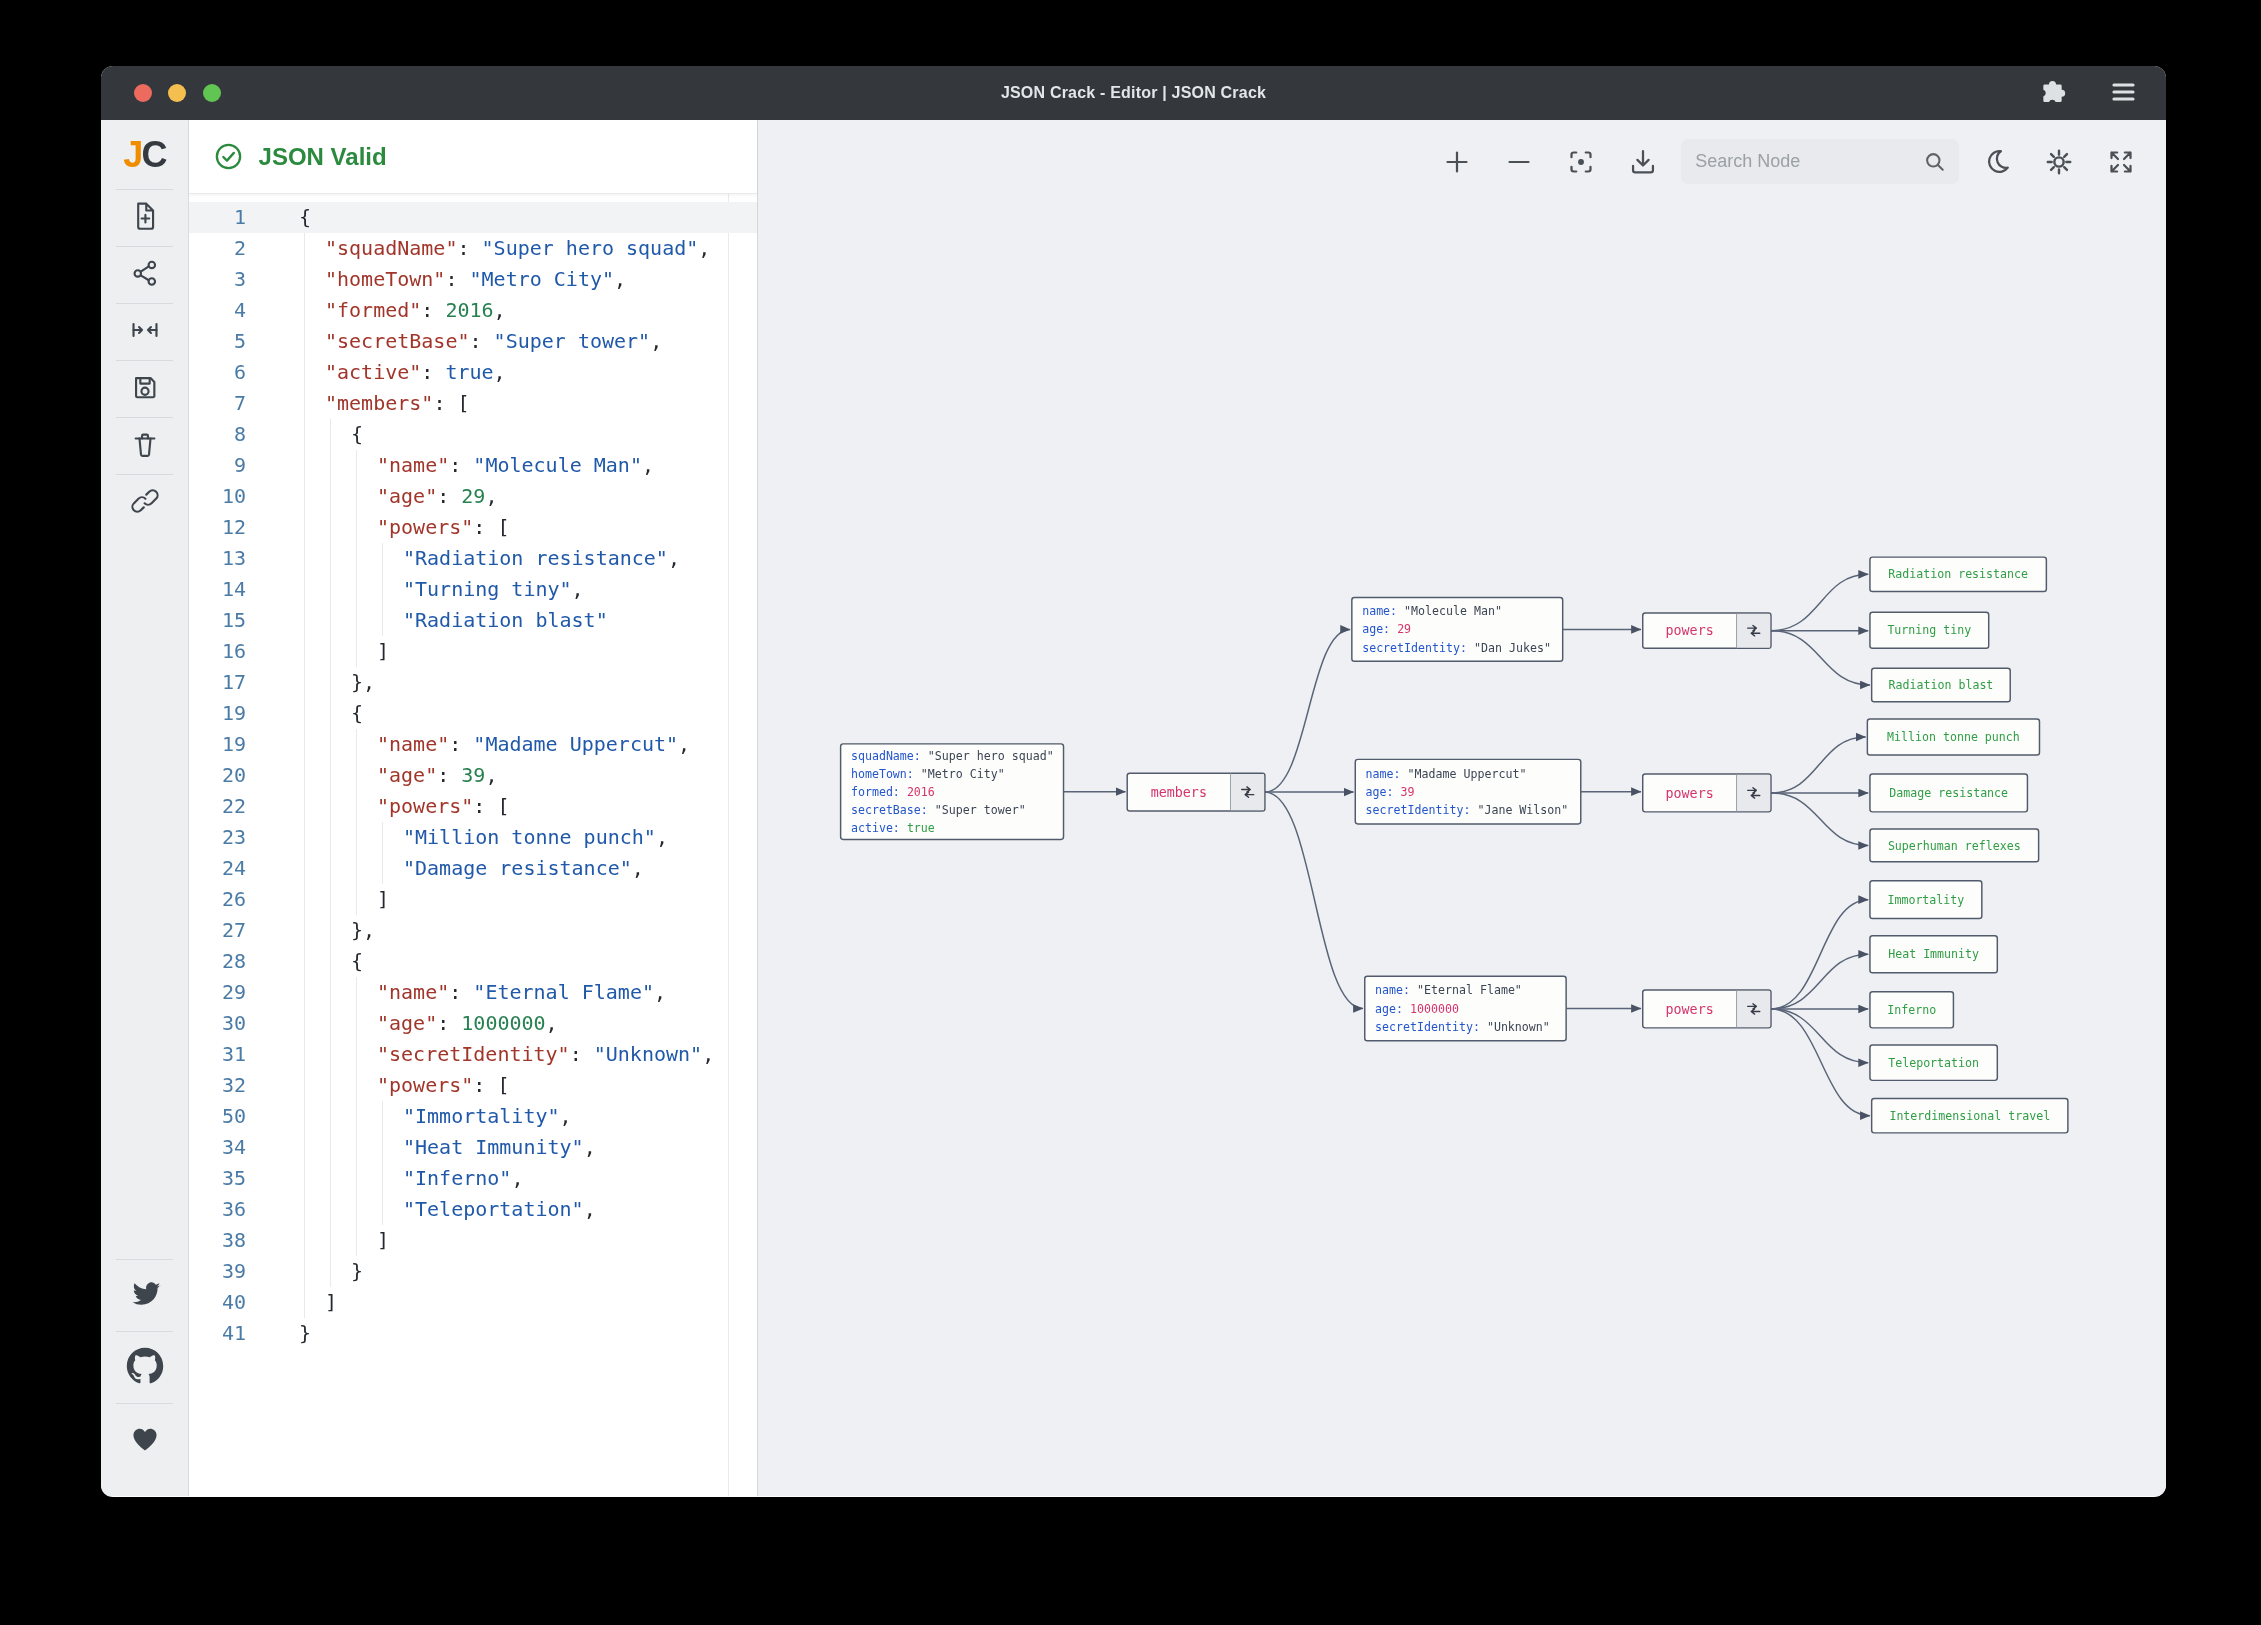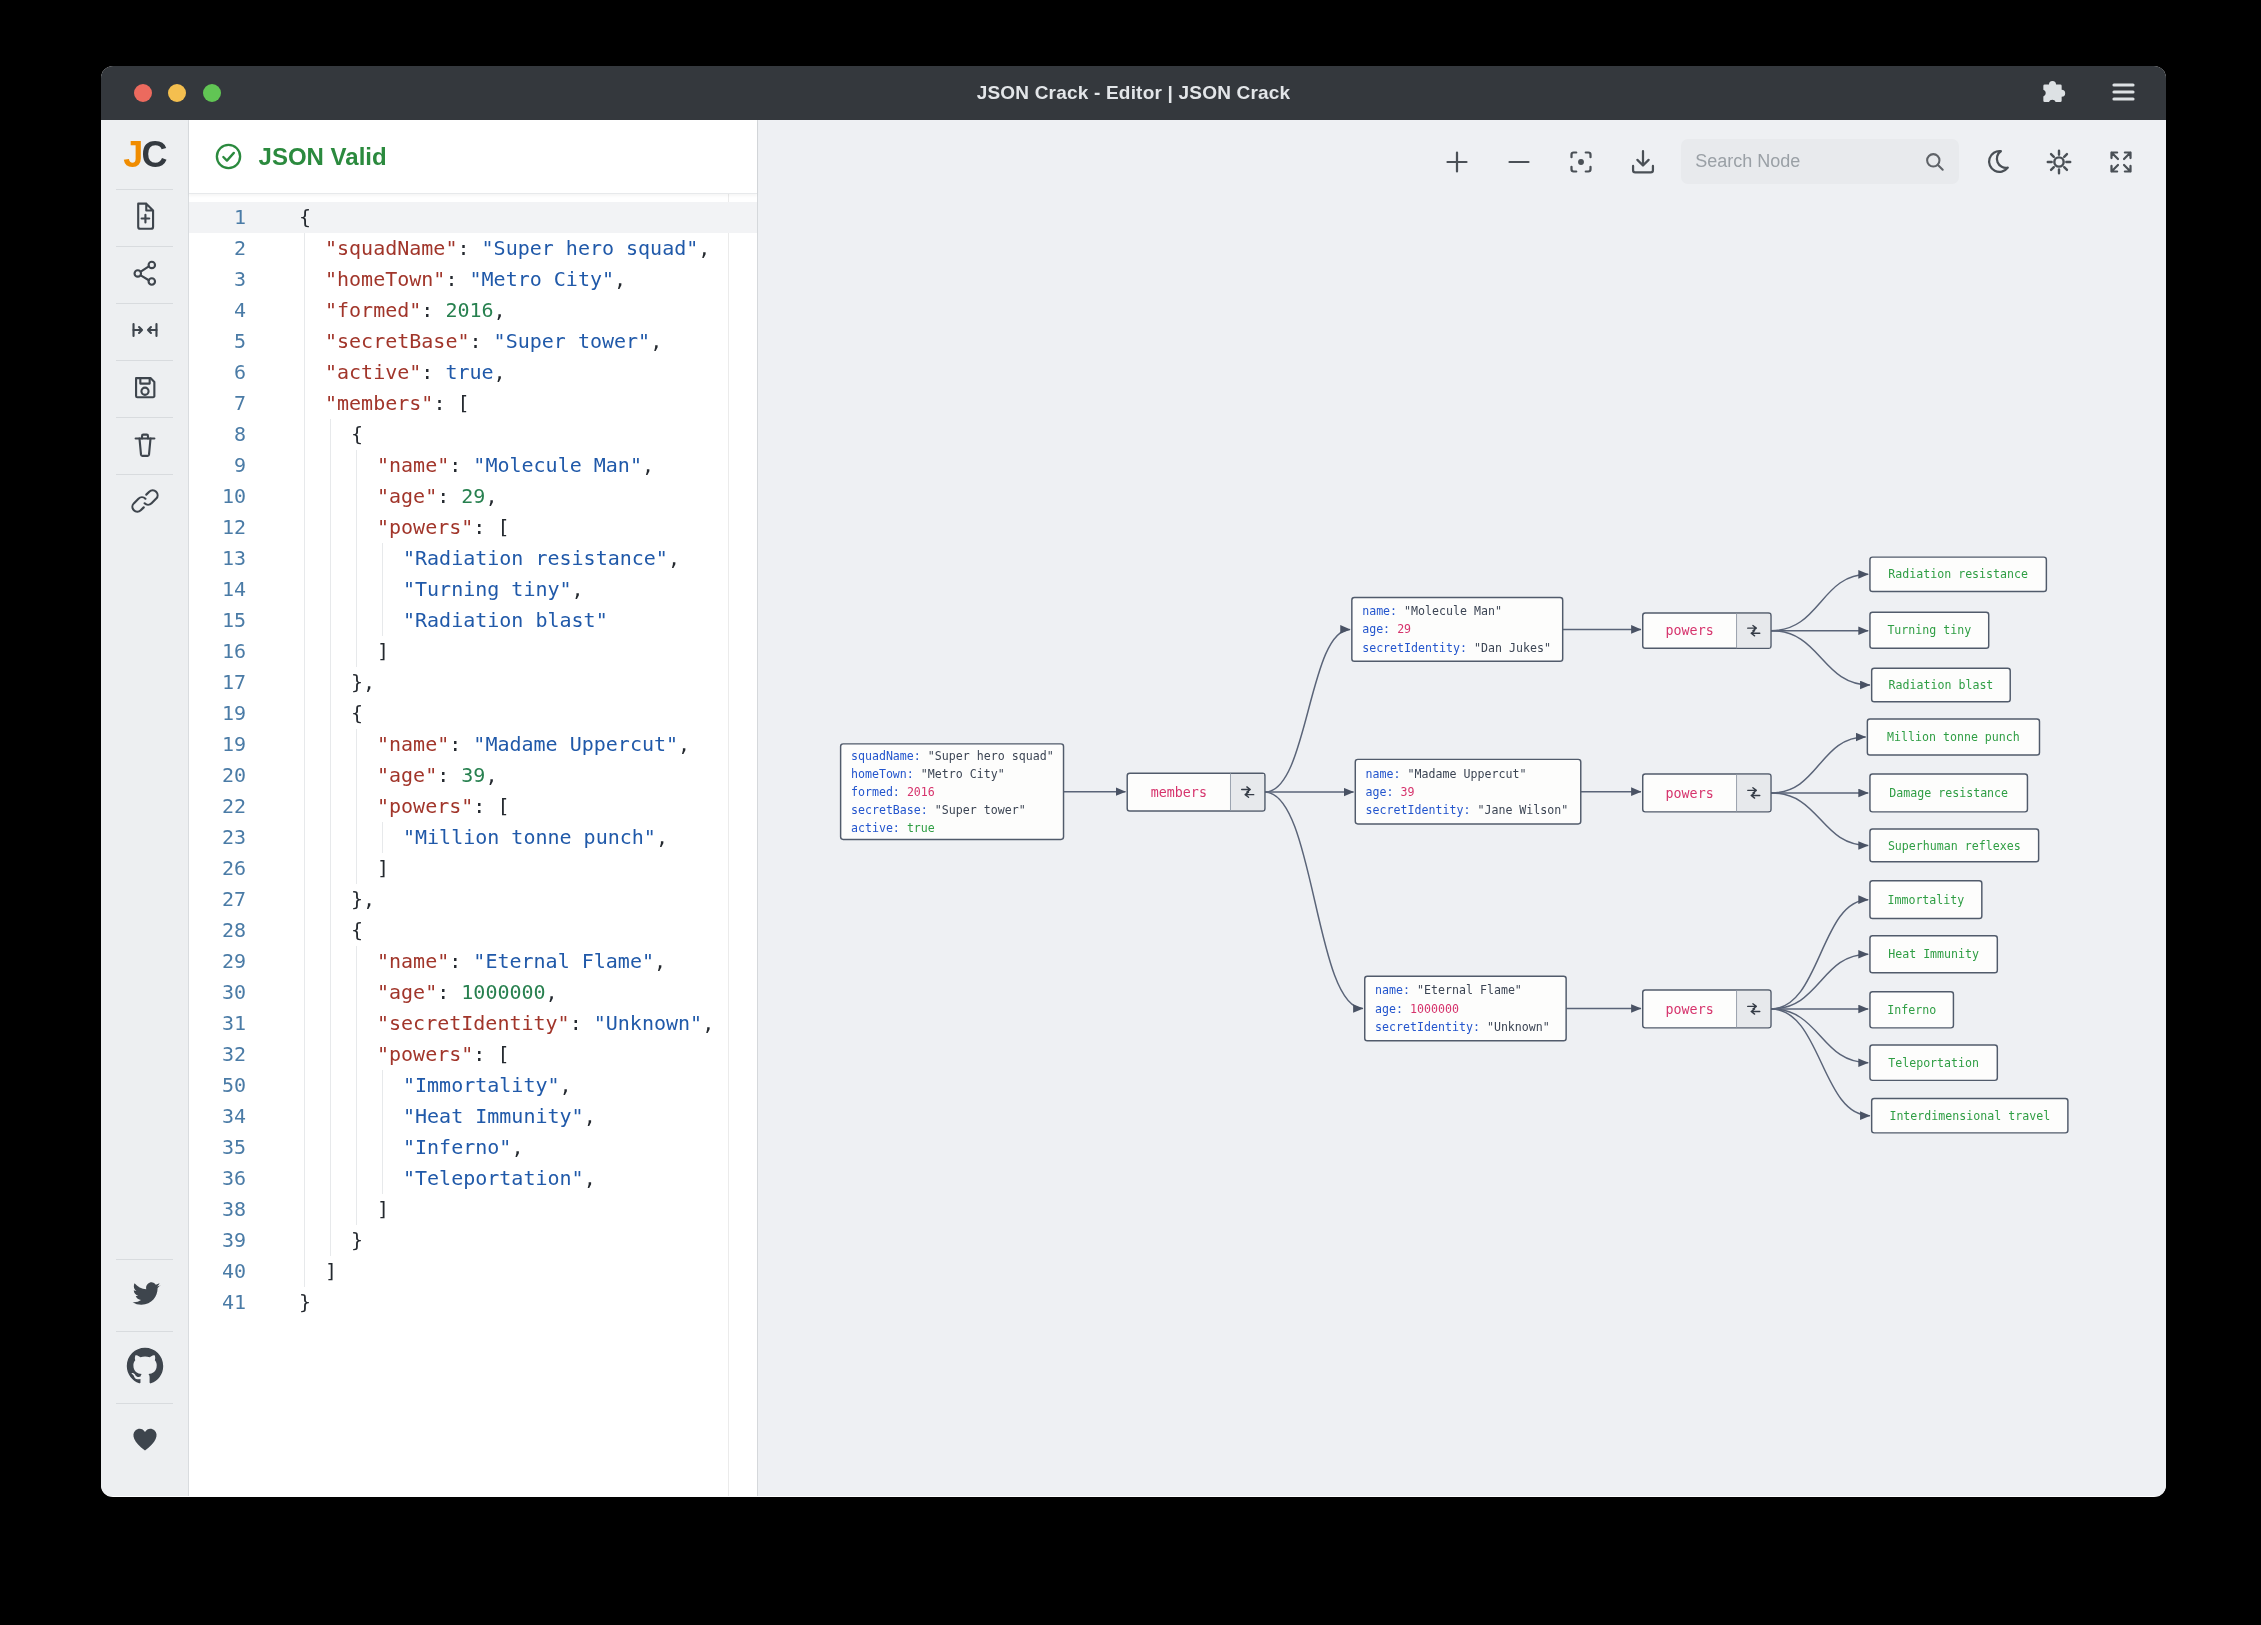--- a/index.html
+++ b/index.html
@@ -5,21 +5,21 @@
   html,body{margin:0;padding:0;background:#000;width:2261px;height:1625px;overflow:hidden;
     font-family:"Liberation Sans",sans-serif;}
   .stage{position:relative;width:2261px;height:1625px;background:#000;}
   .window{position:absolute;left:101px;top:66px;width:2065px;height:1431px;border-radius:12px;
     overflow:hidden;background:#fff;box-shadow:0 20.7px 69px rgba(0,0,0,.65);}
   
   .titlebar{position:relative;height:54px;background:#34383d;display:flex;align-items:center;}
   .traffic{display:flex;gap:16.4px;margin-left:33px;}
   .tl{width:18px;height:18px;border-radius:50%;}
   .tl.red{background:#ec6a5e}.tl.yellow{background:#f4bf4f}.tl.green{background:#61c554}
-  .win-title{position:absolute;left:0;right:0;text-align:center;color:#e3e6e9;font-size:19px;
+  .win-title{position:absolute;left:0;right:0;text-align:center;color:#e3e6e9;font-size:16px;
     font-weight:700;letter-spacing:0.2px;pointer-events:none;}
   .tb-right{position:absolute;right:27.6px;display:flex;gap:41px;align-items:center;}
   
   .content{display:flex;height:1376px;}
   .sidebar{width:87px;background:#edeff1;border-right:0.9px solid #d9dcdf;display:flex;
     flex-direction:column;align-items:stretch;}
   .logo{height:69px;display:flex;align-items:center;justify-content:center;
     font-size:36px;font-weight:800;letter-spacing:-1.7px;cursor:pointer;}
   .logo .j{color:#f08c00}.logo .c{color:#343a40}
   .cell{position:relative;height:57px;display:flex;align-items:center;justify-content:center;}
@@ -195,20 +195,21 @@
             <div class="cl"><div class="guide" style="left: 115px;"></div><div class="guide" style="left: 141px;"></div><div class="guide" style="left: 167px;"></div><div class="guide" style="left: 193px;"></div><span class="ln">13</span><span class="cw" style="left: 214px;"><span class="tk-str">"Radiation resistance"</span><span class="tk-pun">,</span></span></div>
             <div class="cl"><div class="guide" style="left: 115px;"></div><div class="guide" style="left: 141px;"></div><div class="guide" style="left: 167px;"></div><div class="guide" style="left: 193px;"></div><span class="ln">14</span><span class="cw" style="left: 214px;"><span class="tk-str">"Turning tiny"</span><span class="tk-pun">,</span></span></div>
             <div class="cl"><div class="guide" style="left: 115px;"></div><div class="guide" style="left: 141px;"></div><div class="guide" style="left: 167px;"></div><div class="guide" style="left: 193px;"></div><span class="ln">15</span><span class="cw" style="left: 214px;"><span class="tk-str">"Radiation blast"</span></span></div>
             <div class="cl"><div class="guide" style="left: 115px;"></div><div class="guide" style="left: 141px;"></div><div class="guide" style="left: 167px;"></div><span class="ln">16</span><span class="cw" style="left: 188px;"><span class="tk-pun">]</span></span></div>
             <div class="cl"><div class="guide" style="left: 115px;"></div><div class="guide" style="left: 141px;"></div><span class="ln">17</span><span class="cw" style="left: 162px;"><span class="tk-pun">},</span></span></div>
             <div class="cl"><div class="guide" style="left: 115px;"></div><div class="guide" style="left: 141px;"></div><span class="ln">19</span><span class="cw" style="left: 162px;"><span class="tk-pun">{</span></span></div>
             <div class="cl"><div class="guide" style="left: 115px;"></div><div class="guide" style="left: 141px;"></div><div class="guide" style="left: 167px;"></div><span class="ln">19</span><span class="cw" style="left: 188px;"><span class="tk-key">"name"</span><span class="tk-pun">: </span><span class="tk-str">"Madame Uppercut"</span><span class="tk-pun">,</span></span></div>
             <div class="cl"><div class="guide" style="left: 115px;"></div><div class="guide" style="left: 141px;"></div><div class="guide" style="left: 167px;"></div><span class="ln">20</span><span class="cw" style="left: 188px;"><span class="tk-key">"age"</span><span class="tk-pun">: </span><span class="tk-num">39</span><span class="tk-pun">,</span></span></div>
             <div class="cl"><div class="guide" style="left: 115px;"></div><div class="guide" style="left: 141px;"></div><div class="guide" style="left: 167px;"></div><span class="ln">22</span><span class="cw" style="left: 188px;"><span class="tk-key">"powers"</span><span class="tk-pun">: [</span></span></div>
             <div class="cl"><div class="guide" style="left: 115px;"></div><div class="guide" style="left: 141px;"></div><div class="guide" style="left: 167px;"></div><div class="guide" style="left: 193px;"></div><span class="ln">23</span><span class="cw" style="left: 214px;"><span class="tk-str">"Million tonne punch"</span><span class="tk-pun">,</span></span></div>
+            <div class="cl"><div class="guide" style="left: 115px;"></div><div class="guide" style="left: 141px;"></div><div class="guide" style="left: 167px;"></div><div class="guide" style="left: 193px;"></div><span class="ln">24</span><span class="cw" style="left: 214px;"><span class="tk-str">"Damage resistance"</span><span class="tk-pun">,</span></span></div>
             <div class="cl"><div class="guide" style="left: 115px;"></div><div class="guide" style="left: 141px;"></div><div class="guide" style="left: 167px;"></div><span class="ln">26</span><span class="cw" style="left: 188px;"><span class="tk-pun">]</span></span></div>
             <div class="cl"><div class="guide" style="left: 115px;"></div><div class="guide" style="left: 141px;"></div><span class="ln">27</span><span class="cw" style="left: 162px;"><span class="tk-pun">},</span></span></div>
             <div class="cl"><div class="guide" style="left: 115px;"></div><div class="guide" style="left: 141px;"></div><span class="ln">28</span><span class="cw" style="left: 162px;"><span class="tk-pun">{</span></span></div>
             <div class="cl"><div class="guide" style="left: 115px;"></div><div class="guide" style="left: 141px;"></div><div class="guide" style="left: 167px;"></div><span class="ln">29</span><span class="cw" style="left: 188px;"><span class="tk-key">"name"</span><span class="tk-pun">: </span><span class="tk-str">"Eternal Flame"</span><span class="tk-pun">,</span></span></div>
             <div class="cl"><div class="guide" style="left: 115px;"></div><div class="guide" style="left: 141px;"></div><div class="guide" style="left: 167px;"></div><span class="ln">30</span><span class="cw" style="left: 188px;"><span class="tk-key">"age"</span><span class="tk-pun">: </span><span class="tk-num">1000000</span><span class="tk-pun">,</span></span></div>
             <div class="cl"><div class="guide" style="left: 115px;"></div><div class="guide" style="left: 141px;"></div><div class="guide" style="left: 167px;"></div><span class="ln">31</span><span class="cw" style="left: 188px;"><span class="tk-key">"secretIdentity"</span><span class="tk-pun">: </span><span class="tk-str">"Unknown"</span><span class="tk-pun">,</span></span></div>
             <div class="cl"><div class="guide" style="left: 115px;"></div><div class="guide" style="left: 141px;"></div><div class="guide" style="left: 167px;"></div><span class="ln">32</span><span class="cw" style="left: 188px;"><span class="tk-key">"powers"</span><span class="tk-pun">: [</span></span></div>
             <div class="cl"><div class="guide" style="left: 115px;"></div><div class="guide" style="left: 141px;"></div><div class="guide" style="left: 167px;"></div><div class="guide" style="left: 193px;"></div><span class="ln">50</span><span class="cw" style="left: 214px;"><span class="tk-str">"Immortality"</span><span class="tk-pun">,</span></span></div>
             <div class="cl"><div class="guide" style="left: 115px;"></div><div class="guide" style="left: 141px;"></div><div class="guide" style="left: 167px;"></div><div class="guide" style="left: 193px;"></div><span class="ln">34</span><span class="cw" style="left: 214px;"><span class="tk-str">"Heat Immunity"</span><span class="tk-pun">,</span></span></div>
             <div class="cl"><div class="guide" style="left: 115px;"></div><div class="guide" style="left: 141px;"></div><div class="guide" style="left: 167px;"></div><div class="guide" style="left: 193px;"></div><span class="ln">35</span><span class="cw" style="left: 214px;"><span class="tk-str">"Inferno"</span><span class="tk-pun">,</span></span></div>

